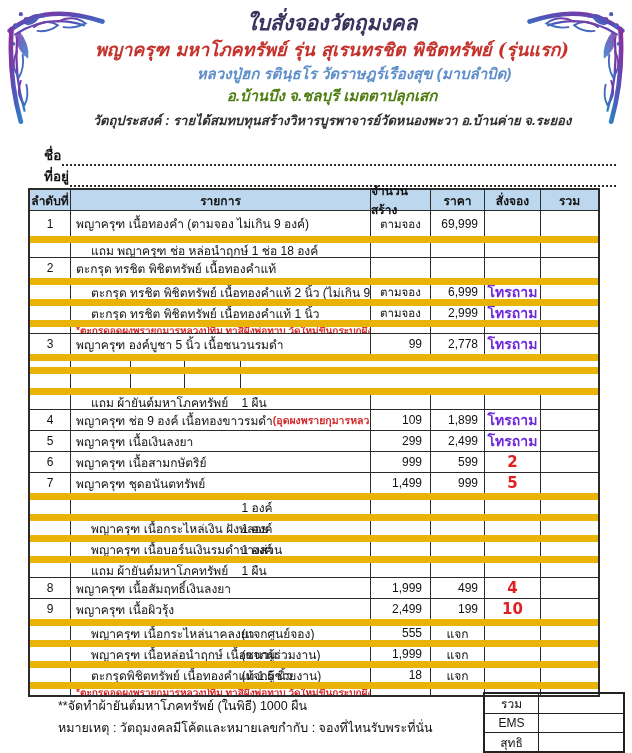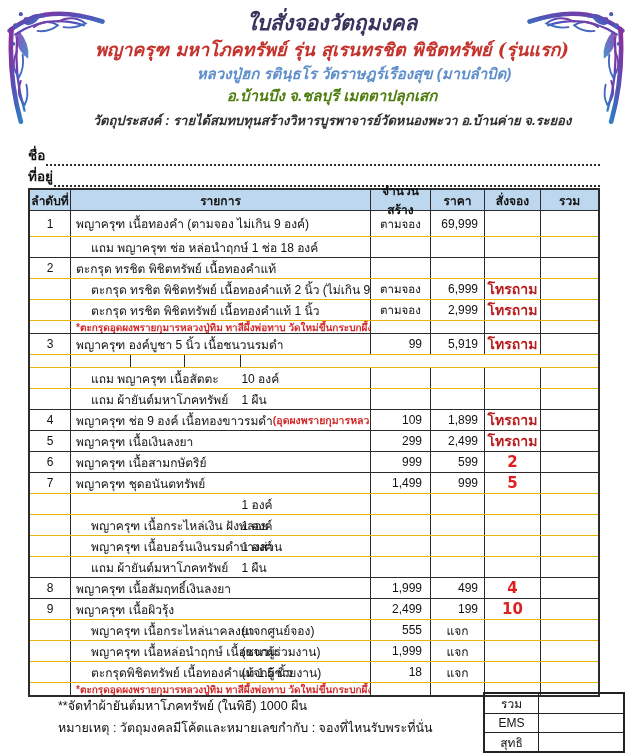--- a/index.html
+++ b/index.html
@@ -15,56 +15,56 @@
   .header{position:absolute;top:10px;left:0;width:632px;text-align:center;margin-left:16px;}
   .title{font-family:"DejaVu Serif","Liberation Serif",serif;font-style:italic;font-weight:700;
          font-size:21px;color:#39325e;line-height:26px;}
   .subtitle{font-family:"DejaVu Serif","Liberation Serif",serif;font-style:italic;font-weight:700;
          font-size:18px;color:#c5322c;line-height:27px;}
   .monk-line{font-style:italic;font-weight:600;font-size:15px;color:#5f8fca;line-height:22px;padding-left:44px;}
   .loc-line{font-style:italic;font-weight:600;font-size:15px;color:#4d7c0f;line-height:21px;}
   .purpose{font-style:italic;font-weight:700;font-size:13px;color:#2f2f2f;line-height:20px;margin-top:5px;}
 
   
-  .formlines{position:absolute;top:147px;left:28px;width:572px;}
+  .formlines{position:absolute;top:147px;left:44px;width:572px;}
   .fline{display:flex;align-items:flex-end;height:19px;margin-bottom:2px;}
   .flabel{font-size:13.5px;color:#111;white-space:nowrap;padding-right:1px;font-weight:600;}
   .dotfill{flex:1;border-bottom:2px dotted #2c2c2c;height:13px;}
 
   
   .otable{position:absolute;top:188px;left:28px;width:572px;border:2px solid #2b2b2b;box-sizing:border-box;}
   .thead{display:flex;background:#bdd7ee;border-bottom:1.5px solid #2b2b2b;height:20px;}
   .thead .hc{display:flex;align-items:center;justify-content:center;font-weight:700;font-size:12px;color:#111;
        box-sizing:border-box;}
   .hc + .hc{border-left:1px solid #2b2b2b;}
-  .w-no{width:40px;}  .w-desc{width:300px;}  .w-qty{width:60px;text-align:center;}
+  .w-no{width:40px;}  .w-desc{width:300px;}  .w-qty{width:60px;}
   .w-price{width:54px;} .w-order{width:56px;} .w-total{width:58px;}
   .h-qty{font-size:10.5px;}
 
-  .trow{display:flex;height:21px;border-top:1px solid #eab308;box-sizing:border-box;}
+  .trow{display:flex;height:21px;border-top:7px solid #eab308;box-sizing:border-box;}
   .trow.group{border-top:1px solid #2b2b2b;}
   .trow:first-child{border-top:none;}
   .t-first{height:25px;}
   .t-note{height:13px;}
   .c{box-sizing:border-box;overflow:hidden;display:flex;align-items:center;font-size:12px;color:#111;}
   .c + .c{border-left:1px solid #2b2b2b;}
   .c-no{width:40px;justify-content:center;}
   .c-desc{width:300px;position:relative;padding-left:5px;}
   .c-qty{width:60px;justify-content:center;font-size:11.5px;}
   .c-price{width:54px;justify-content:center;}
   .c-qty.num{justify-content:flex-end;padding-right:8px;font-size:12px;}
   .c-price.num{justify-content:flex-end;padding-right:6px;}
   .c-order{width:56px;justify-content:center;}
   .c-total{width:58px;}
   .t-sub .dmain{padding-left:15px;}
   .dmain{white-space:nowrap;}
   .dred{color:#d42a2a;font-size:10.5px;font-weight:700;white-space:nowrap;}
   .dextra{position:absolute;left:57%;white-space:nowrap;}
   .t-note .dmain{color:#d42a2a;font-size:10px;font-weight:700;line-height:11px;}
-  .c-order.phone{color:#b91c1c;font-weight:700;font-size:14px;}
+  .c-order.phone{color:#6d28d9;font-weight:700;font-size:14px;}
   .c-order.hand{color:#e01f1f;font-weight:700;font-size:15px;font-family:"DejaVu Sans",sans-serif;}
 
   
   .fnote1{position:absolute;top:696px;left:58px;font-size:12.5px;color:#111;}
   .fnote2{position:absolute;top:718px;left:58px;font-size:12.5px;color:#111;}
   .mini{position:absolute;top:692px;left:483px;width:142px;border:2px solid #222;box-sizing:border-box;}
   .mrow{display:flex;height:19px;box-sizing:border-box;}
   .mrow + .mrow{border-top:1.5px solid #222;gap:8px;}
   .mlabel{width:54px;box-sizing:border-box;display:flex;align-items:center;justify-content:center;
           font-size:12px;color:#111;border-right:1.5px solid #222;}
@@ -213,37 +213,33 @@
           <div class="c c-price"></div>
           <div class="c c-order "></div>
           <div class="c c-total"></div>
         </div>
         <div class="trow t-main group">
           <div class="c c-no">3</div>
           <div class="c c-desc">
             <span class="dmain">พญาครุฑ องค์บูชา 5 นิ้ว เนื้อชนวนรมดำ</span>
           </div>
           <div class="c c-qty num">99</div>
-          <div class="c c-price num">5,919</div>
+          <div class="c c-price num">2,778</div>
           <div class="c c-order phone">โทรถาม</div>
           <div class="c c-total"></div>
         </div>
         <div class="trow t-note">
           <div class="c c-no"></div>
           <div class="c c-qty"></div>
           <div class="c c-price"></div>
           <div class="c c-order "></div>
           <div class="c c-total"></div>
         </div>
         <div class="trow t-sub">
           <div class="c c-no"></div>
-          <div class="c c-desc">
-            <span class="dmain">แถม  พญาครุฑ เนื้อสัตตะ</span>
-            <span class="dextra">10 องค์</span>
-          </div>
           <div class="c c-qty"></div>
           <div class="c c-price"></div>
           <div class="c c-order "></div>
           <div class="c c-total"></div>
         </div>
         <div class="trow t-sub">
           <div class="c c-no"></div>
           <div class="c c-desc">
             <span class="dmain">แถม  ผ้ายันต์มหาโภคทรัพย์</span>
             <span class="dextra">1 ผืน</span>

